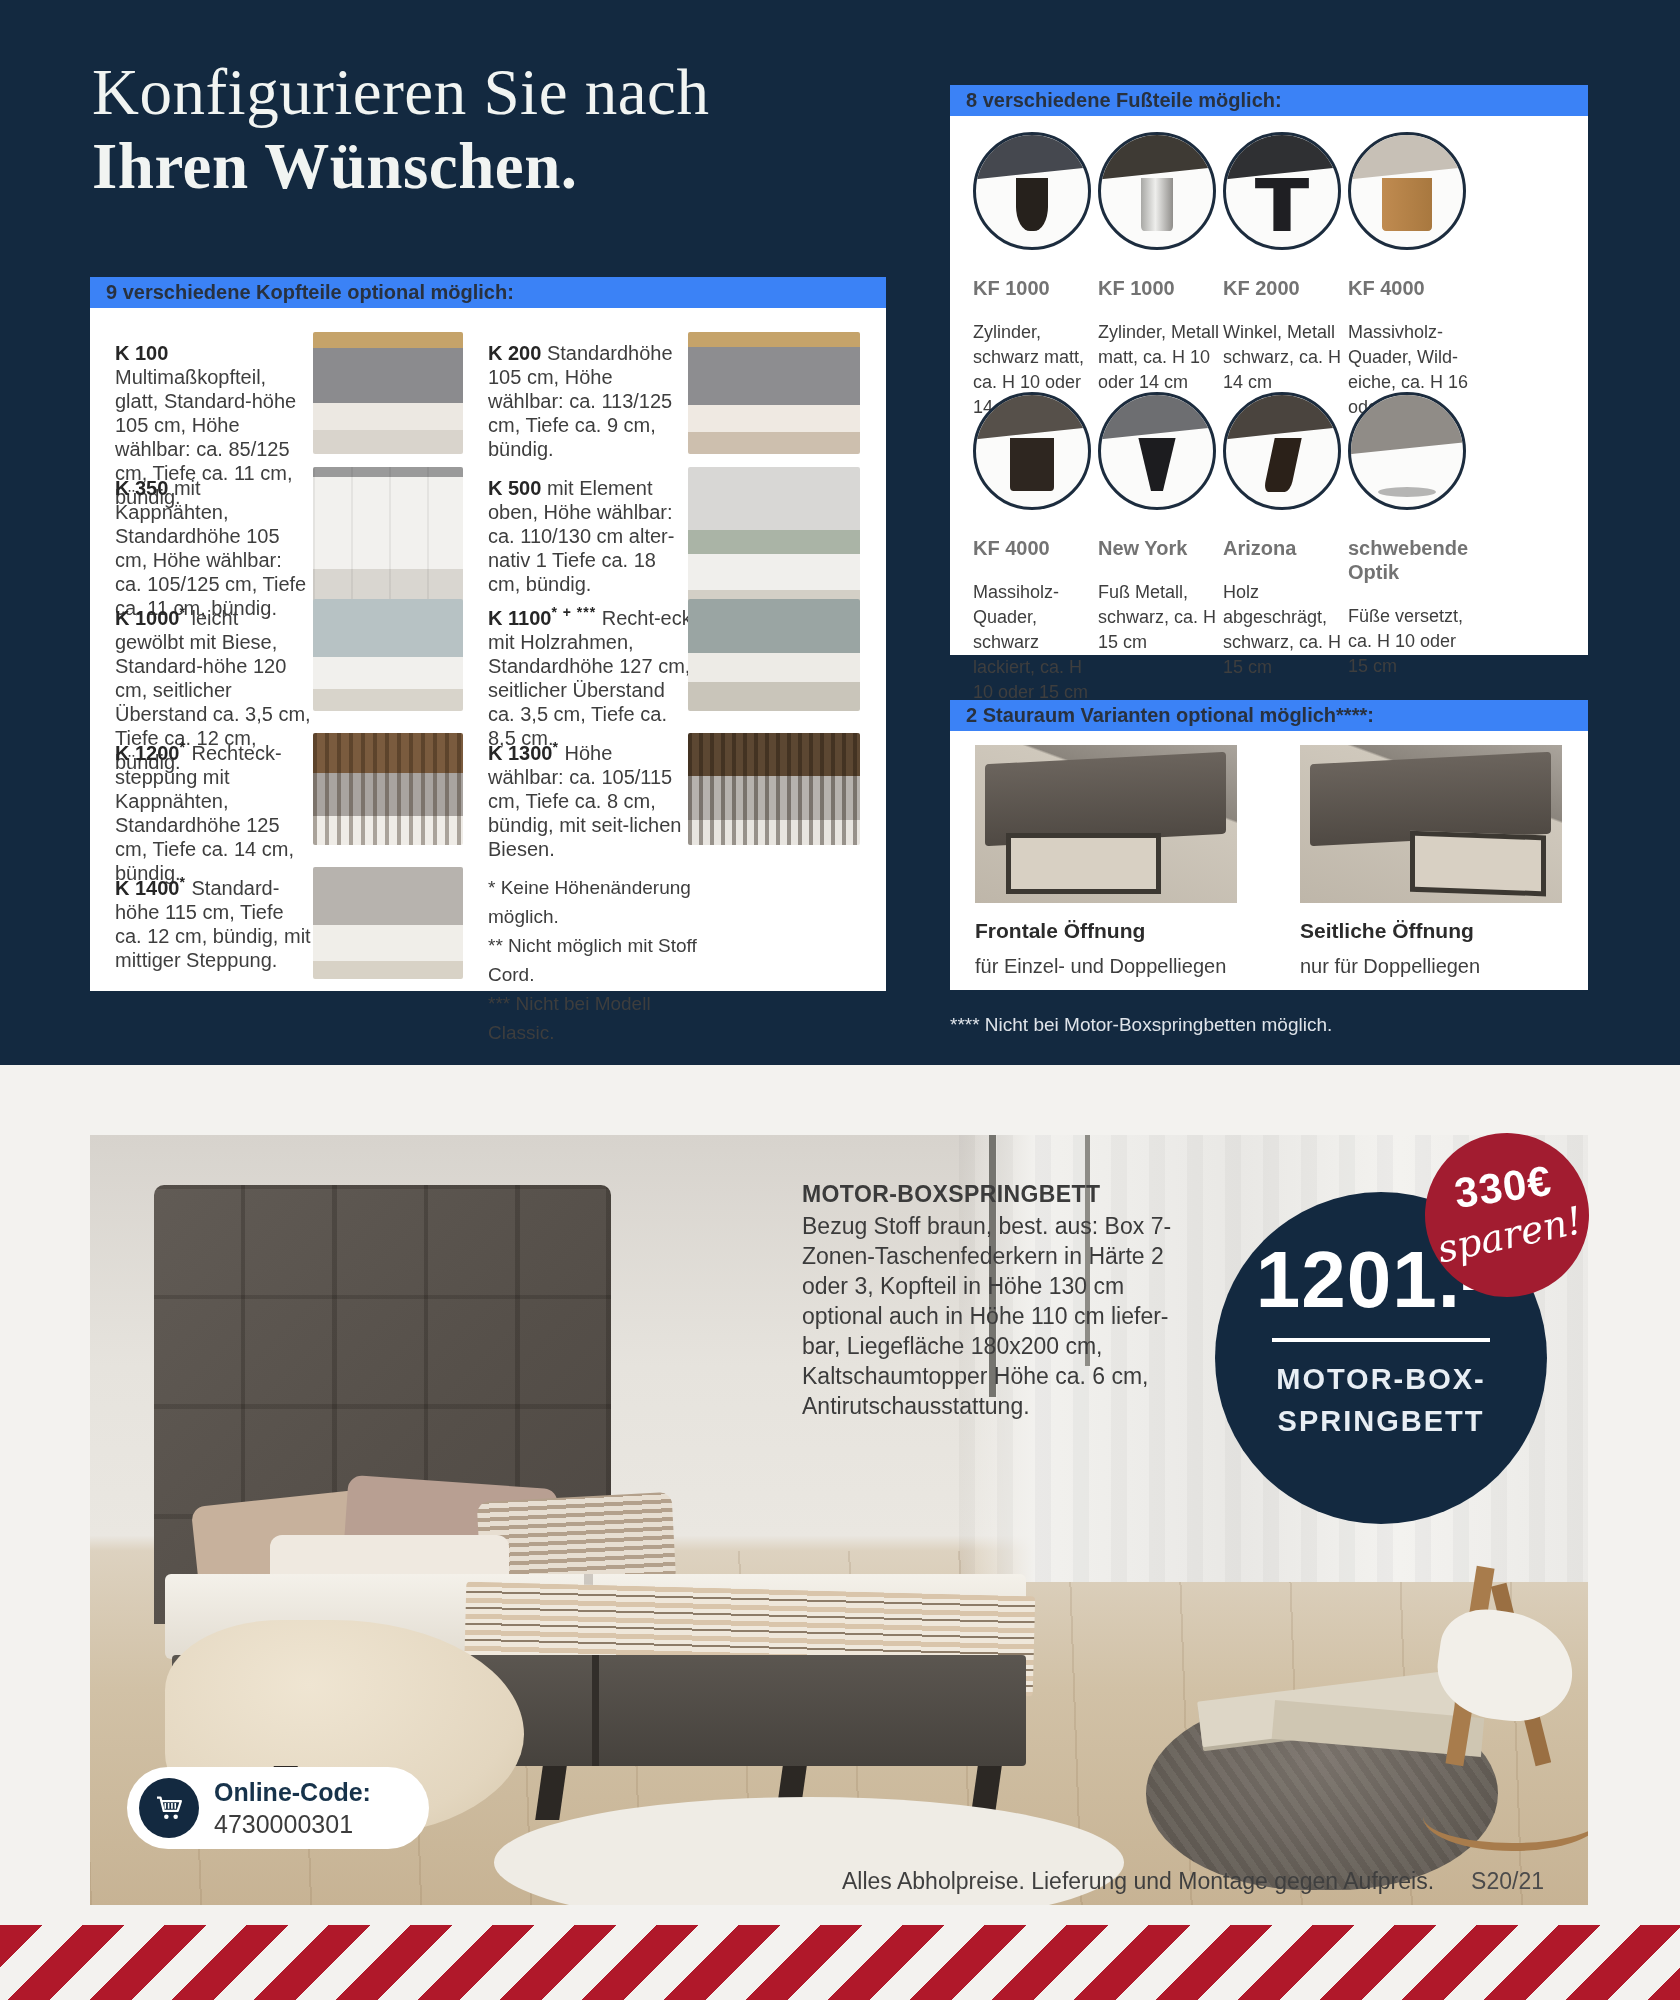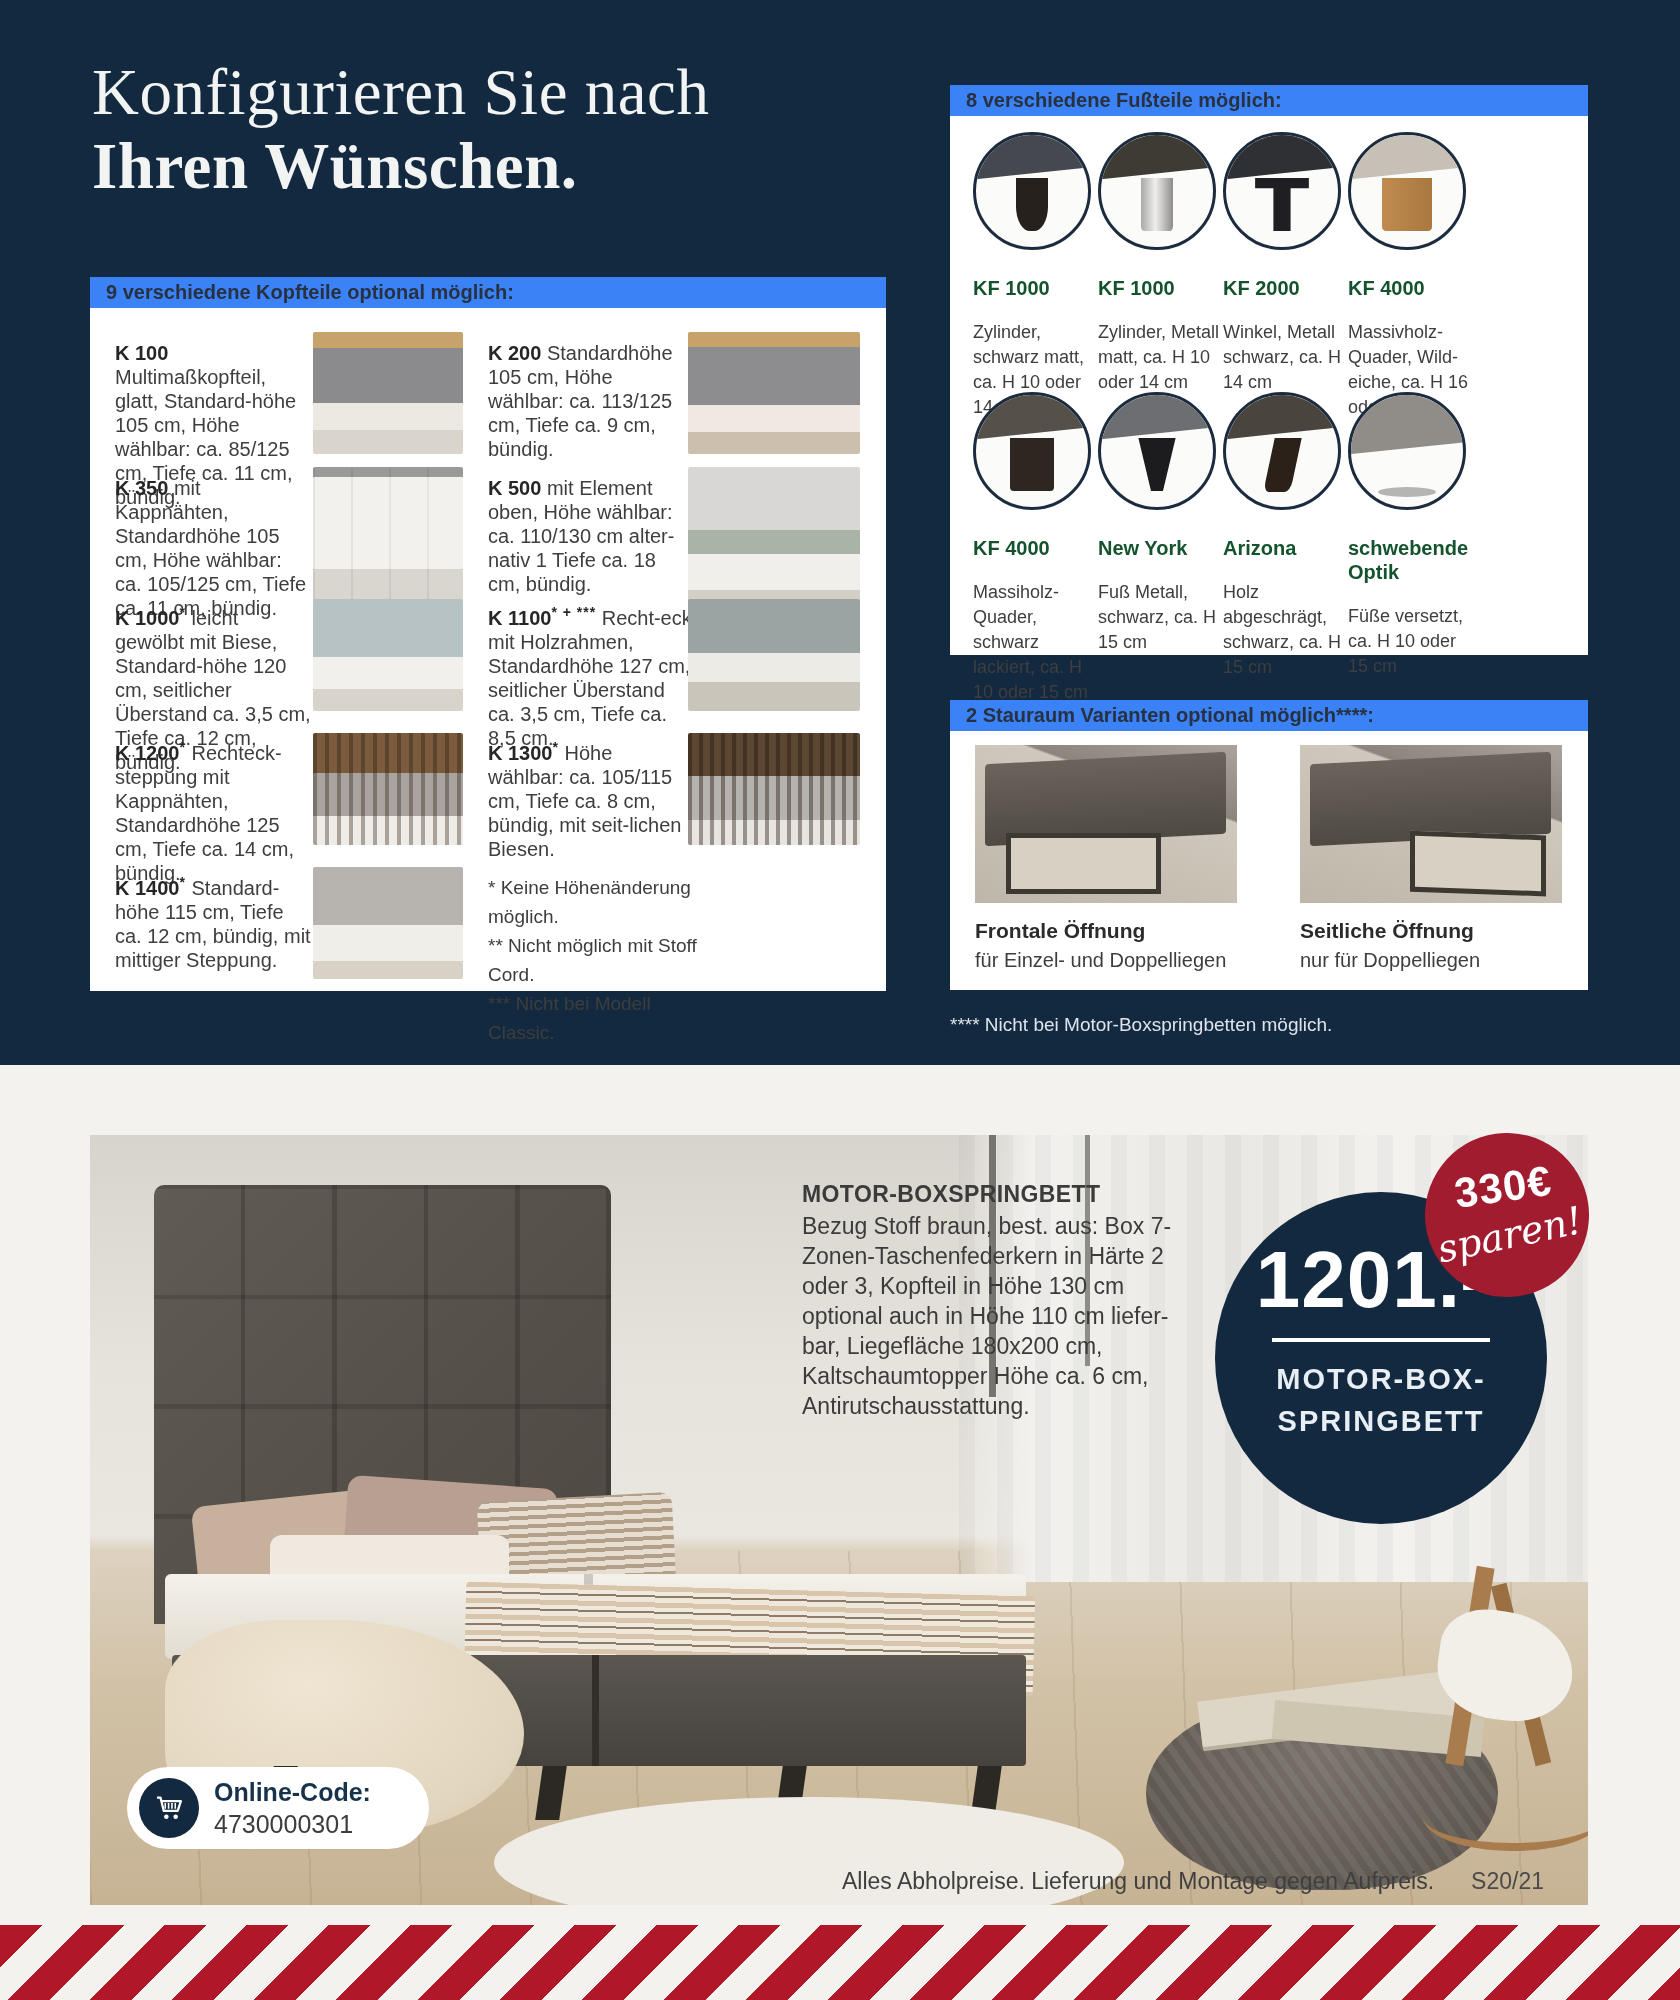--- a/index.html
+++ b/index.html
@@ -63,35 +63,35 @@
   .f4 .cc{background:#56504a}
   .f4 .ft{left:30%;width:40%;background:#2e2620;border-radius:0 0 8% 8%}
   .f5 .cc{background:#6d6e71}
   .f5 .ft{left:28%;width:44%;background:#1c1c1f;border-radius:0;
           clip-path:polygon(12% 0,88% 0,62% 100%,38% 100%)}
   .f6 .cc{background:#4a443e}
   .f6 .ft{left:38%;width:24%;background:#2b2119;transform:skewX(-12deg);border-radius:0 0 20% 20%}
   .f7 .cc{background:#908c87;height:62%;top:-14%;border-radius:0 0 16px 16px}
   .f7 .sh{display:block;position:absolute;left:24%;bottom:9%;width:52%;height:9%;
           background:rgba(0,0,0,.28);border-radius:50%}
-  .fname{font-weight:700;font-size:20px;line-height:24px;color:#14532d;margin-top:26px}
+  .fname{font-weight:700;font-size:20px;line-height:24px;color:#737373;margin-top:26px}
   .fdesc{font-size:18px;line-height:25px;color:#3e3e3e;width:122px;margin-top:20px}
 
   
   #stauraum{left:950px;top:700px;width:638px;height:290px}
   .sitem{position:absolute;top:45px;width:262px}
   .s0{left:25px}.s1{left:350px}
   .simg{position:relative;width:262px;height:158px;overflow:hidden;
         background:linear-gradient(200deg,#aaa49c 0%,#8b857d 30%,#cfc8bc 31%,#beb6a9 100%)}
   .sbed{position:absolute;left:4%;top:8%;width:92%;height:52%;border-radius:4px;
         background:linear-gradient(180deg,#6b645d,#4f4943);transform:skewY(-3deg)}
   .sopen{position:absolute;left:12%;top:56%;width:55%;height:32%;background:#d8d0c3;border:5px solid #3c3832}
   .s1 .sopen{left:42%;width:48%;transform:skewY(2deg)}
   .sname{font-weight:700;font-size:21px;color:#2b2b2b;margin-top:16px}
-  .sdesc{font-size:20px;color:#3e3e3e;margin-top:6px}
+  .sdesc{font-size:20px;color:#3e3e3e;margin-top:12px}
   .stau-note{position:absolute;left:950px;top:1014px;color:#dfe4ea;font-size:19px}
 
   
   #photo{position:absolute;left:90px;top:1135px;width:1498px;height:770px;overflow:hidden;background:#e7e4df}
   #photo div{position:absolute}
   .wall{inset:0;background:linear-gradient(180deg,#d7d3cd 0%,#e6e3dd 30%,#eae7e1 52%,#ddd2c0 54%,#d1c1a6 72%,#c7b394 100%)}
   .planks{left:0;right:0;top:54%;bottom:0;
           background:repeating-linear-gradient(88deg,rgba(120,90,55,.14) 0 2px,transparent 2px 110px)}
   .curtain{left:58%;top:0;width:42%;height:58%;
            background:repeating-linear-gradient(90deg,rgba(0,0,0,.03) 0 16px,transparent 16px 38px),

